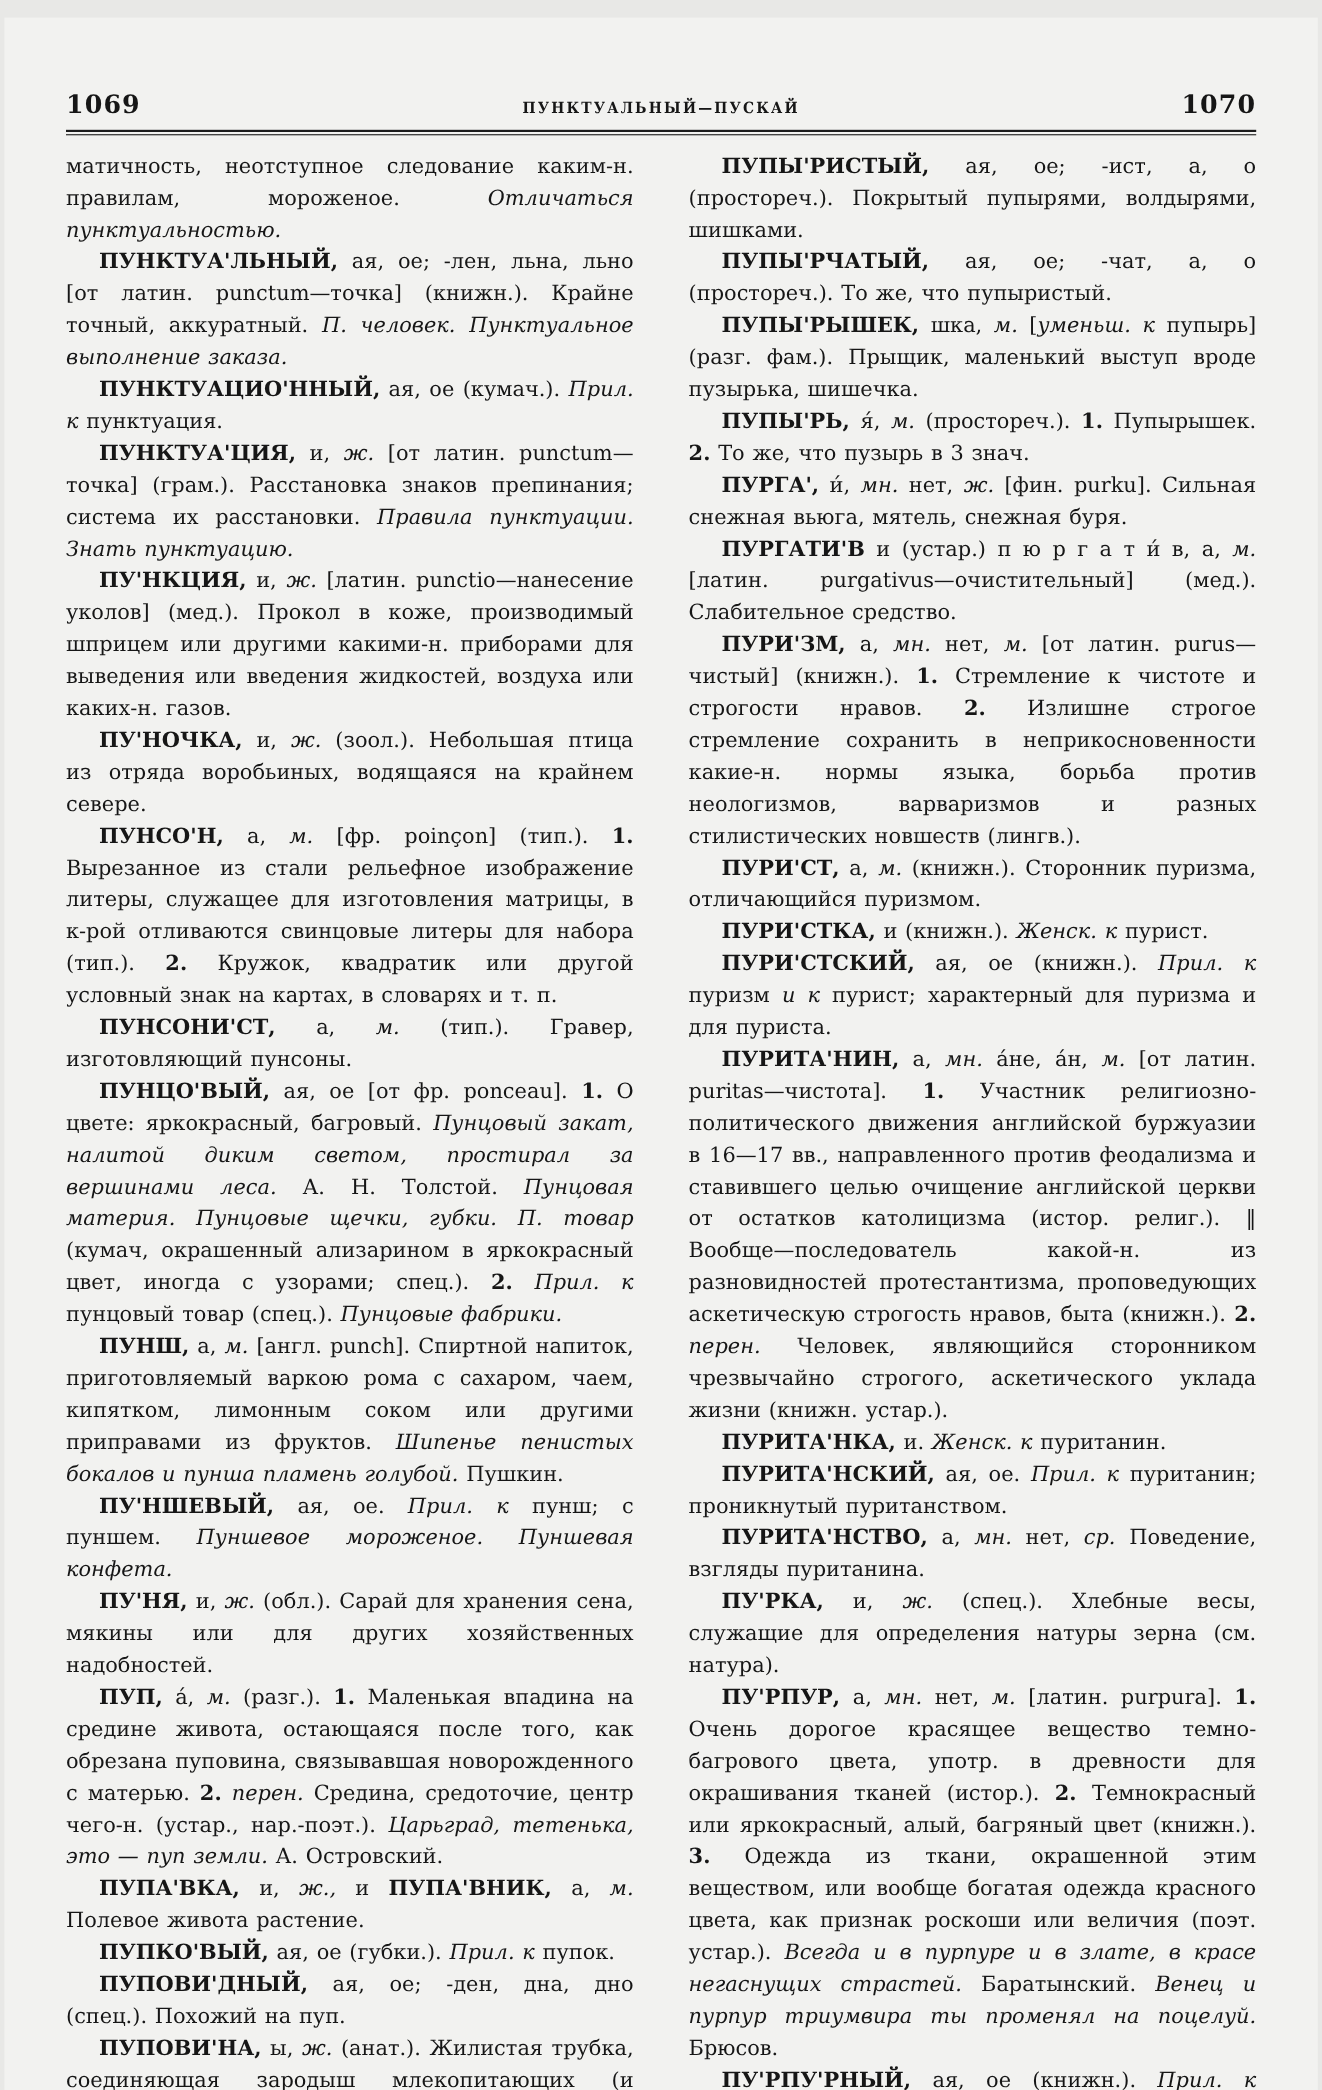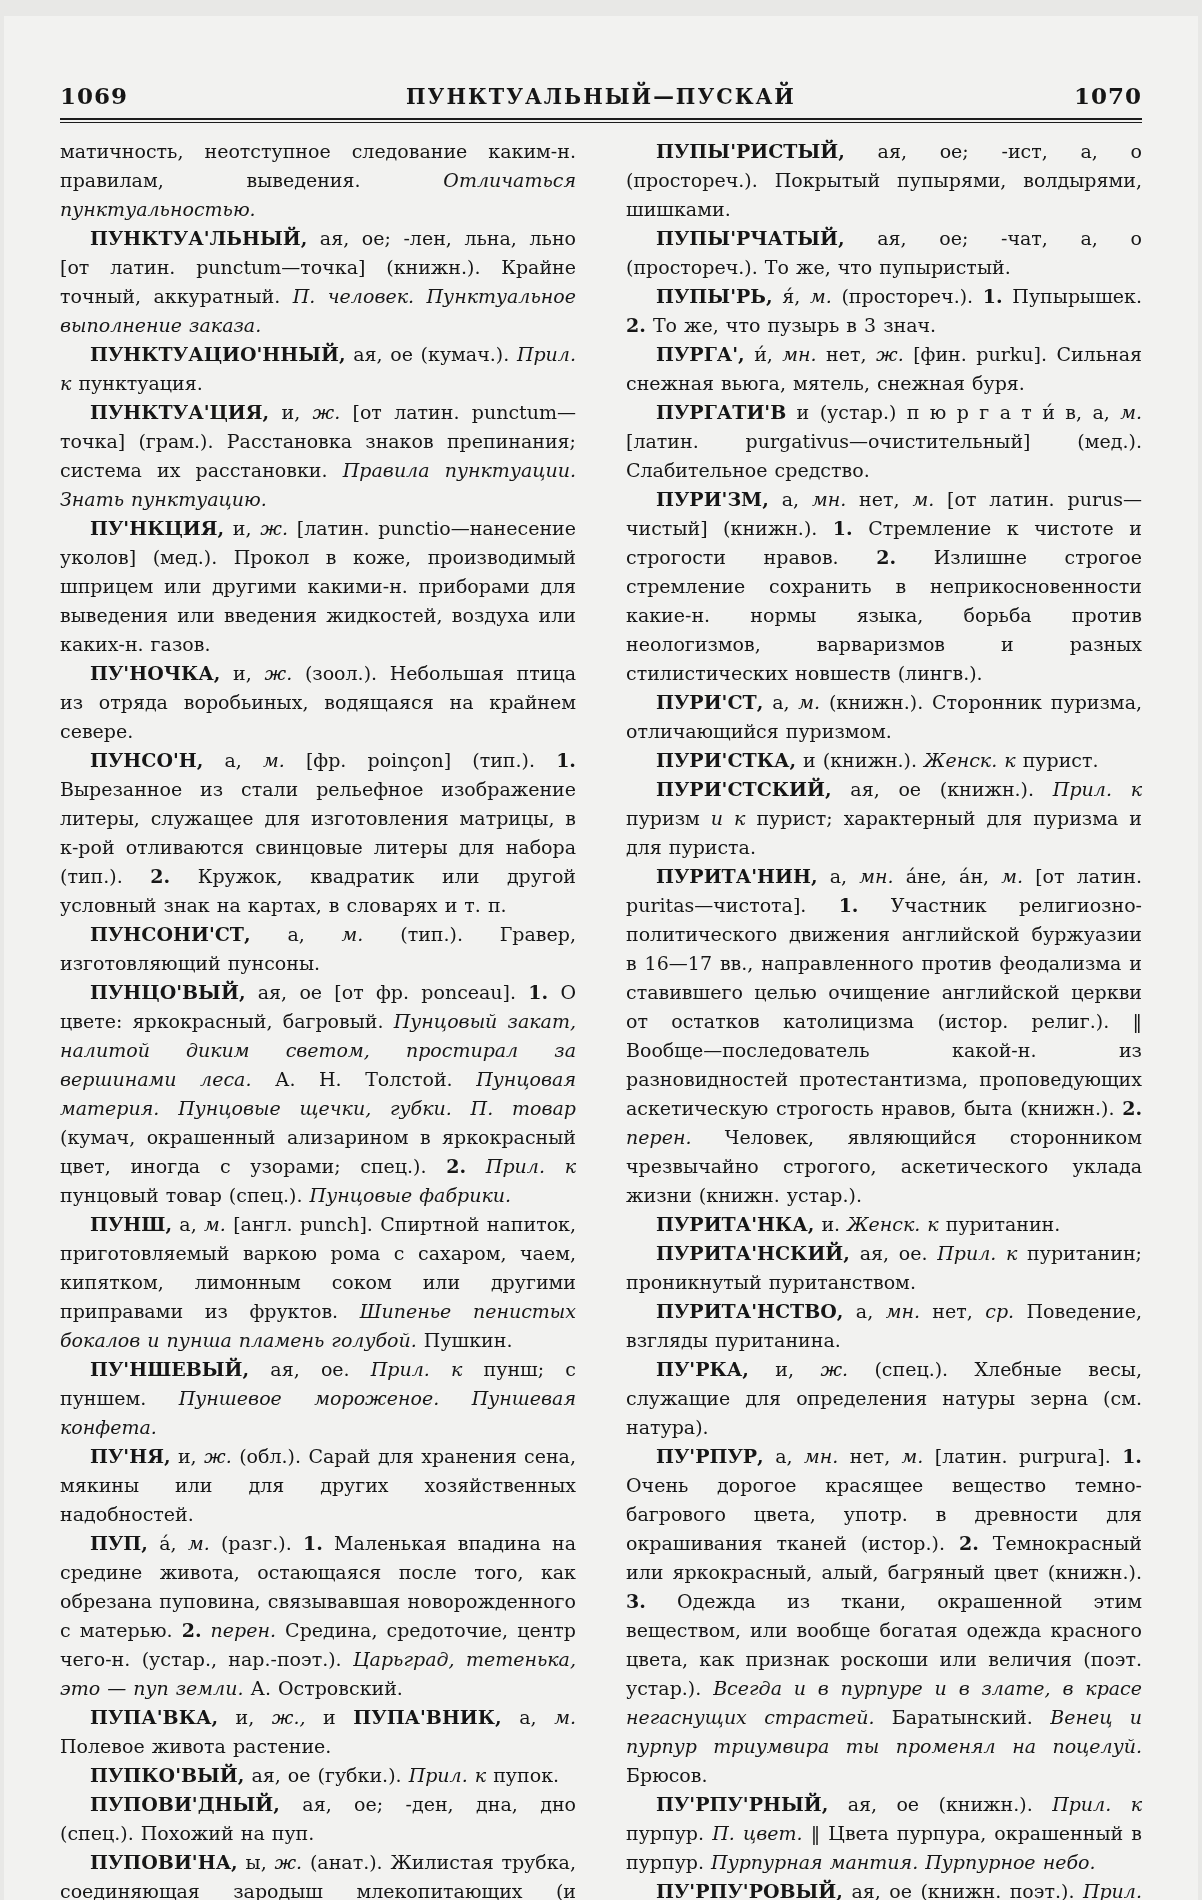--- a/index.html
+++ b/index.html
@@ -17,21 +17,21 @@
     overflow: hidden;
   }
   .header {
     display: flex;
     justify-content: space-between;
     align-items: baseline;
     font-weight: bold;
     margin-bottom: 9px;
   }
   .pageno { font-size: 23px; letter-spacing: 1px; }
-  .running-title { font-size: 23px; letter-spacing: 2px; font-stretch: condensed; }
+  .running-title { font-size: 14px; letter-spacing: 2px; font-stretch: condensed; }
   .rule {
     height: 2px;
     border-top: 2px solid #1c1c1c;
     border-bottom: 1px solid #1c1c1c;
     margin-bottom: 14px;
   }
   .columns { display: flex; gap: 50px; }
   .col {
     flex: 1 1 0;
     min-width: 0;
@@ -50,41 +50,42 @@
 
 <div class="page">
   <div class="header">
     <span class="pageno">1069</span>
     <span class="running-title">ПУНКТУАЛЬНЫЙ—ПУСКАЙ</span>
     <span class="pageno">1070</span>
   </div>
   <div class="rule"></div>
   <div class="columns">
     <div class="col">
-        <p class="entry cont"><span>матичность, неотступное следование каким-н. правилам, выведения. </span><span class="i">Отличаться пунктуальностью.</span></p>
+        <p class="entry cont"><span>матичность, неотступное следование каким-н. правилам, мороженое. </span><span class="i">Отличаться пунктуальностью.</span></p>
         <p class="entry"><span class="b">ПУНКТУА'ЛЬНЫЙ,</span><span> ая, ое; -лен, льна, льно [от латин. punctum—точка] (книжн.). Крайне точный, аккуратный. </span><span class="i">П. человек. Пунктуальное выполнение заказа.</span></p>
         <p class="entry"><span class="b">ПУНКТУАЦИО'ННЫЙ,</span><span> ая, ое (кумач.). </span><span class="i">Прил. к</span><span> пунктуация.</span></p>
         <p class="entry"><span class="b">ПУНКТУА'ЦИЯ,</span><span> и, </span><span class="i">ж.</span><span> [от латин. punctum—точка] (грам.). Расстановка знаков препинания; система их расстановки. </span><span class="i">Правила пунктуации. Знать пунктуацию.</span></p>
         <p class="entry"><span class="b">ПУ'НКЦИЯ,</span><span> и, </span><span class="i">ж.</span><span> [латин. punctio—нанесение уколов] (мед.). Прокол в коже, производимый шприцем или другими какими-н. приборами для выведения или введения жидкостей, воздуха или каких-н. газов.</span></p>
         <p class="entry"><span class="b">ПУ'НОЧКА,</span><span> и, </span><span class="i">ж.</span><span> (зоол.). Небольшая птица из отряда воробьиных, водящаяся на крайнем севере.</span></p>
         <p class="entry"><span class="b">ПУНСО'Н,</span><span> а, </span><span class="i">м.</span><span> [фр. poinçon] (тип.). </span><span class="b">1.</span><span> Вырезанное из стали рельефное изображение литеры, служащее для изготовления матрицы, в к-рой отливаются свинцовые литеры для набора (тип.). </span><span class="b">2.</span><span> Кружок, квадратик или другой условный знак на картах, в словарях и т. п.</span></p>
         <p class="entry"><span class="b">ПУНСОНИ'СТ,</span><span> а, </span><span class="i">м.</span><span> (тип.). Гравер, изготовляющий пунсоны.</span></p>
         <p class="entry"><span class="b">ПУНЦО'ВЫЙ,</span><span> ая, ое [от фр. ponceau]. </span><span class="b">1.</span><span> О цвете: яркокрасный, багровый. </span><span class="i">Пунцовый закат, налитой диким светом, простирал за вершинами леса.</span><span> А. Н. Толстой. </span><span class="i">Пунцовая материя. Пунцовые щечки, губки. П. товар</span><span> (кумач, окрашенный ализарином в яркокрасный цвет, иногда с узорами; спец.). </span><span class="b">2.</span><span> </span><span class="i">Прил. к</span><span> пунцовый товар (спец.). </span><span class="i">Пунцовые фабрики.</span></p>
         <p class="entry"><span class="b">ПУНШ,</span><span> а, </span><span class="i">м.</span><span> [англ. punch]. Спиртной напиток, приготовляемый варкою рома с сахаром, чаем, кипятком, лимонным соком или другими приправами из фруктов. </span><span class="i">Шипенье пенистых бокалов и пунша пламень голубой.</span><span> Пушкин.</span></p>
         <p class="entry"><span class="b">ПУ'НШЕВЫЙ,</span><span> ая, ое. </span><span class="i">Прил. к</span><span> пунш; с пуншем. </span><span class="i">Пуншевое мороженое. Пуншевая конфета.</span></p>
         <p class="entry"><span class="b">ПУ'НЯ,</span><span> и, </span><span class="i">ж.</span><span> (обл.). Сарай для хранения сена, мякины или для других хозяйственных надобностей.</span></p>
         <p class="entry"><span class="b">ПУП,</span><span> а́, </span><span class="i">м.</span><span> (разг.). </span><span class="b">1.</span><span> Маленькая впадина на средине живота, остающаяся после того, как обрезана пуповина, связывавшая новорожденного с матерью. </span><span class="b">2.</span><span> </span><span class="i">перен.</span><span> Средина, средоточие, центр чего-н. (устар., нар.-поэт.). </span><span class="i">Царьград, тетенька, это — пуп земли.</span><span> А. Островский.</span></p>
         <p class="entry"><span class="b">ПУПА'ВКА,</span><span> и, </span><span class="i">ж.,</span><span> и </span><span class="b">ПУПА'ВНИК,</span><span> а, </span><span class="i">м.</span><span> Полевое живота растение.</span></p>
         <p class="entry"><span class="b">ПУПКО'ВЫЙ,</span><span> ая, ое (губки.). </span><span class="i">Прил. к</span><span> пупок.</span></p>
         <p class="entry"><span class="b">ПУПОВИ'ДНЫЙ,</span><span> ая, ое; -ден, дна, дно (спец.). Похожий на пуп.</span></p>
         <p class="entry"><span class="b">ПУПОВИ'НА,</span><span> ы, </span><span class="i">ж.</span><span> (анат.). Жилистая трубка, соединяющая зародыш млекопитающих (и человека) с маткой и служащая каналом для передачи питания зародышу из тела матери.</span></p>
       </div>
     <div class="col">
         <p class="entry"><span class="b">ПУПЫ'РИСТЫЙ,</span><span> ая, ое; -ист, а, о (простореч.). Покрытый пупырями, волдырями, шишками.</span></p>
         <p class="entry"><span class="b">ПУПЫ'РЧАТЫЙ,</span><span> ая, ое; -чат, а, о (простореч.). То же, что пупыристый.</span></p>
+        <p class="entry"><span class="b">ПУПЫ'РЫШЕК,</span><span> шка, </span><span class="i">м.</span><span> [</span><span class="i">уменьш. к</span><span> пупырь] (разг. фам.). Прыщик, маленький выступ вроде пузырька, шишечка.</span></p>
         <p class="entry"><span class="b">ПУПЫ'РЬ,</span><span> я́, </span><span class="i">м.</span><span> (простореч.). </span><span class="b">1.</span><span> Пупырышек. </span><span class="b">2.</span><span> То же, что пузырь в 3 знач.</span></p>
         <p class="entry"><span class="b">ПУРГА',</span><span> и́, </span><span class="i">мн.</span><span> нет, </span><span class="i">ж.</span><span> [фин. purku]. Сильная снежная вьюга, мятель, снежная буря.</span></p>
         <p class="entry"><span class="b">ПУРГАТИ'В</span><span> и (устар.) п ю р г а т и́ в, а, </span><span class="i">м.</span><span> [латин. purgativus—очистительный] (мед.). Слабительное средство.</span></p>
         <p class="entry"><span class="b">ПУРИ'ЗМ,</span><span> а, </span><span class="i">мн.</span><span> нет, </span><span class="i">м.</span><span> [от латин. purus—чистый] (книжн.). </span><span class="b">1.</span><span> Стремление к чистоте и строгости нравов. </span><span class="b">2.</span><span> Излишне строгое стремление сохранить в неприкосновенности какие-н. нормы языка, борьба против неологизмов, варваризмов и разных стилистических новшеств (лингв.).</span></p>
         <p class="entry"><span class="b">ПУРИ'СТ,</span><span> а, </span><span class="i">м.</span><span> (книжн.). Сторонник пуризма, отличающийся пуризмом.</span></p>
         <p class="entry"><span class="b">ПУРИ'СТКА,</span><span> и (книжн.). </span><span class="i">Женск. к</span><span> пурист.</span></p>
         <p class="entry"><span class="b">ПУРИ'СТСКИЙ,</span><span> ая, ое (книжн.). </span><span class="i">Прил. к</span><span> пуризм </span><span class="i">и к</span><span> пурист; характерный для пуризма и для пуриста.</span></p>
         <p class="entry"><span class="b">ПУРИТА'НИН,</span><span> а, </span><span class="i">мн.</span><span> а́не, а́н, </span><span class="i">м.</span><span> [от латин. puritas—чистота]. </span><span class="b">1.</span><span> Участник религиозно-политического движения английской буржуазии в 16—17 вв., направленного против феодализма и ставившего целью очищение английской церкви от остатков католицизма (истор. религ.). ‖ Вообще—последователь какой-н. из разновидностей протестантизма, проповедующих аскетическую строгость нравов, быта (книжн.). </span><span class="b">2.</span><span> </span><span class="i">перен.</span><span> Человек, являющийся сторонником чрезвычайно строгого, аскетического уклада жизни (книжн. устар.).</span></p>
         <p class="entry"><span class="b">ПУРИТА'НКА,</span><span> и. </span><span class="i">Женск. к</span><span> пуританин.</span></p>
         <p class="entry"><span class="b">ПУРИТА'НСКИЙ,</span><span> ая, ое. </span><span class="i">Прил. к</span><span> пуританин; проникнутый пуританством.</span></p>

